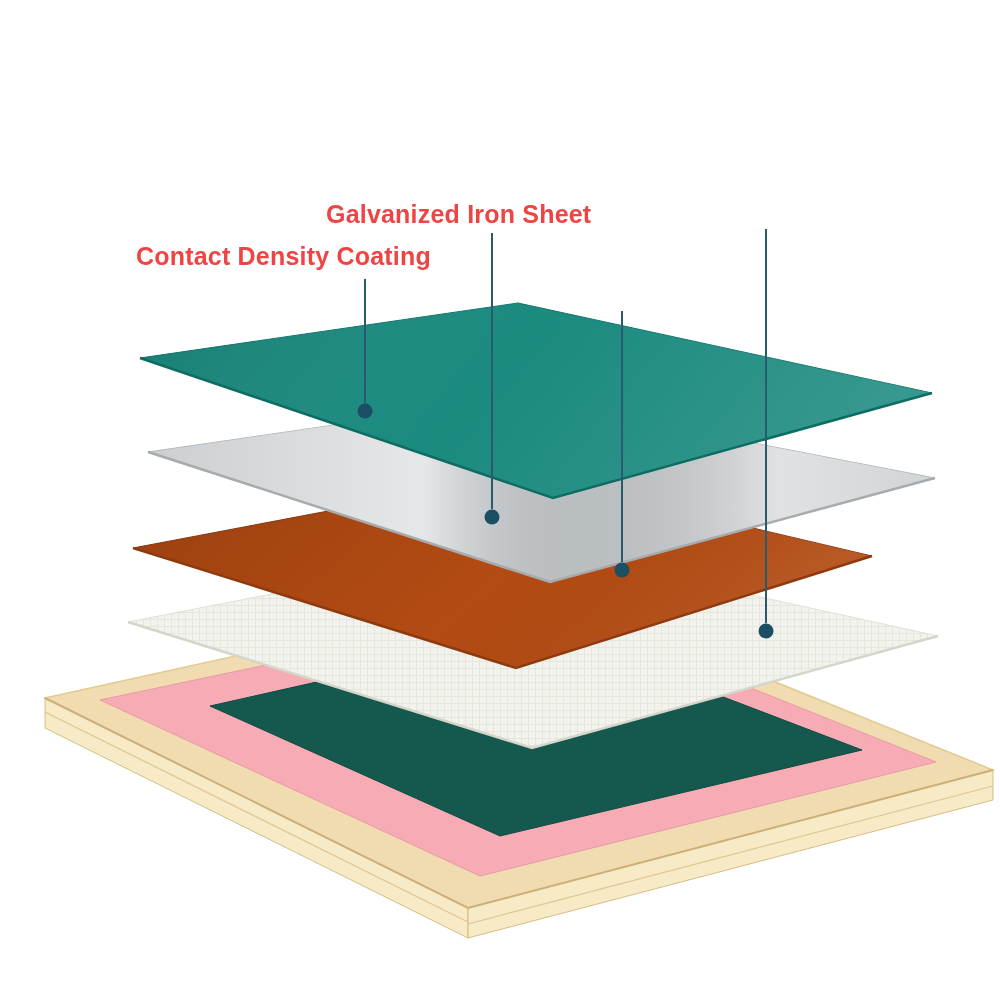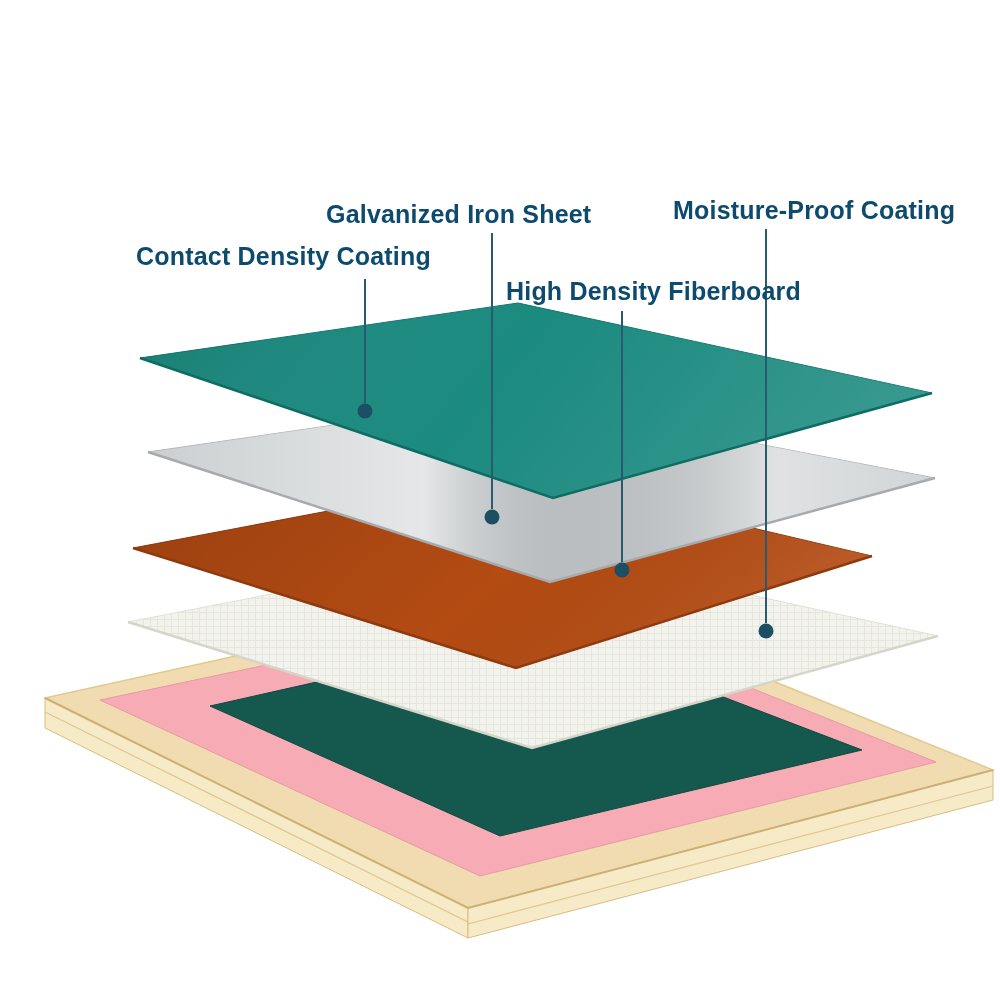--- a/index.html
+++ b/index.html
@@ -12,21 +12,21 @@
     font-family: "Liberation Sans", sans-serif;
   }
   .scene {
     position: absolute;
     left: 0; top: 0;
   }
   .label {
     position: absolute;
     font-size: 25px;
     font-weight: 700;
-    color: #0c4a6e;
+    color: #ef4444;
     white-space: nowrap;
     letter-spacing: 0.2px;
     text-align: center;
   }
 </style>
 </head>
 <body>
 
 <div class="stage">
 
@@ -106,17 +106,15 @@
       <circle cx="492" cy="517" r="7.5" fill="#1c4f63"></circle>
       <circle cx="622" cy="570" r="7.5" fill="#1c4f63"></circle>
       <circle cx="766" cy="631" r="7.5" fill="#1c4f63"></circle>
     </g>
   </svg>
 
   <div class="label" style="left:136px; top:242px">Contact Density Coating</div>
 
   <div class="label" style="left:326px; top:200px">Galvanized Iron Sheet</div>
 
-  <div class="label" style="left:506px; top:277px">High Density Fiberboard</div>
 
-  <div class="label" style="left:673px; top:196px">Moisture-Proof Coating</div>
 
 </div>
 
 </body></html>

